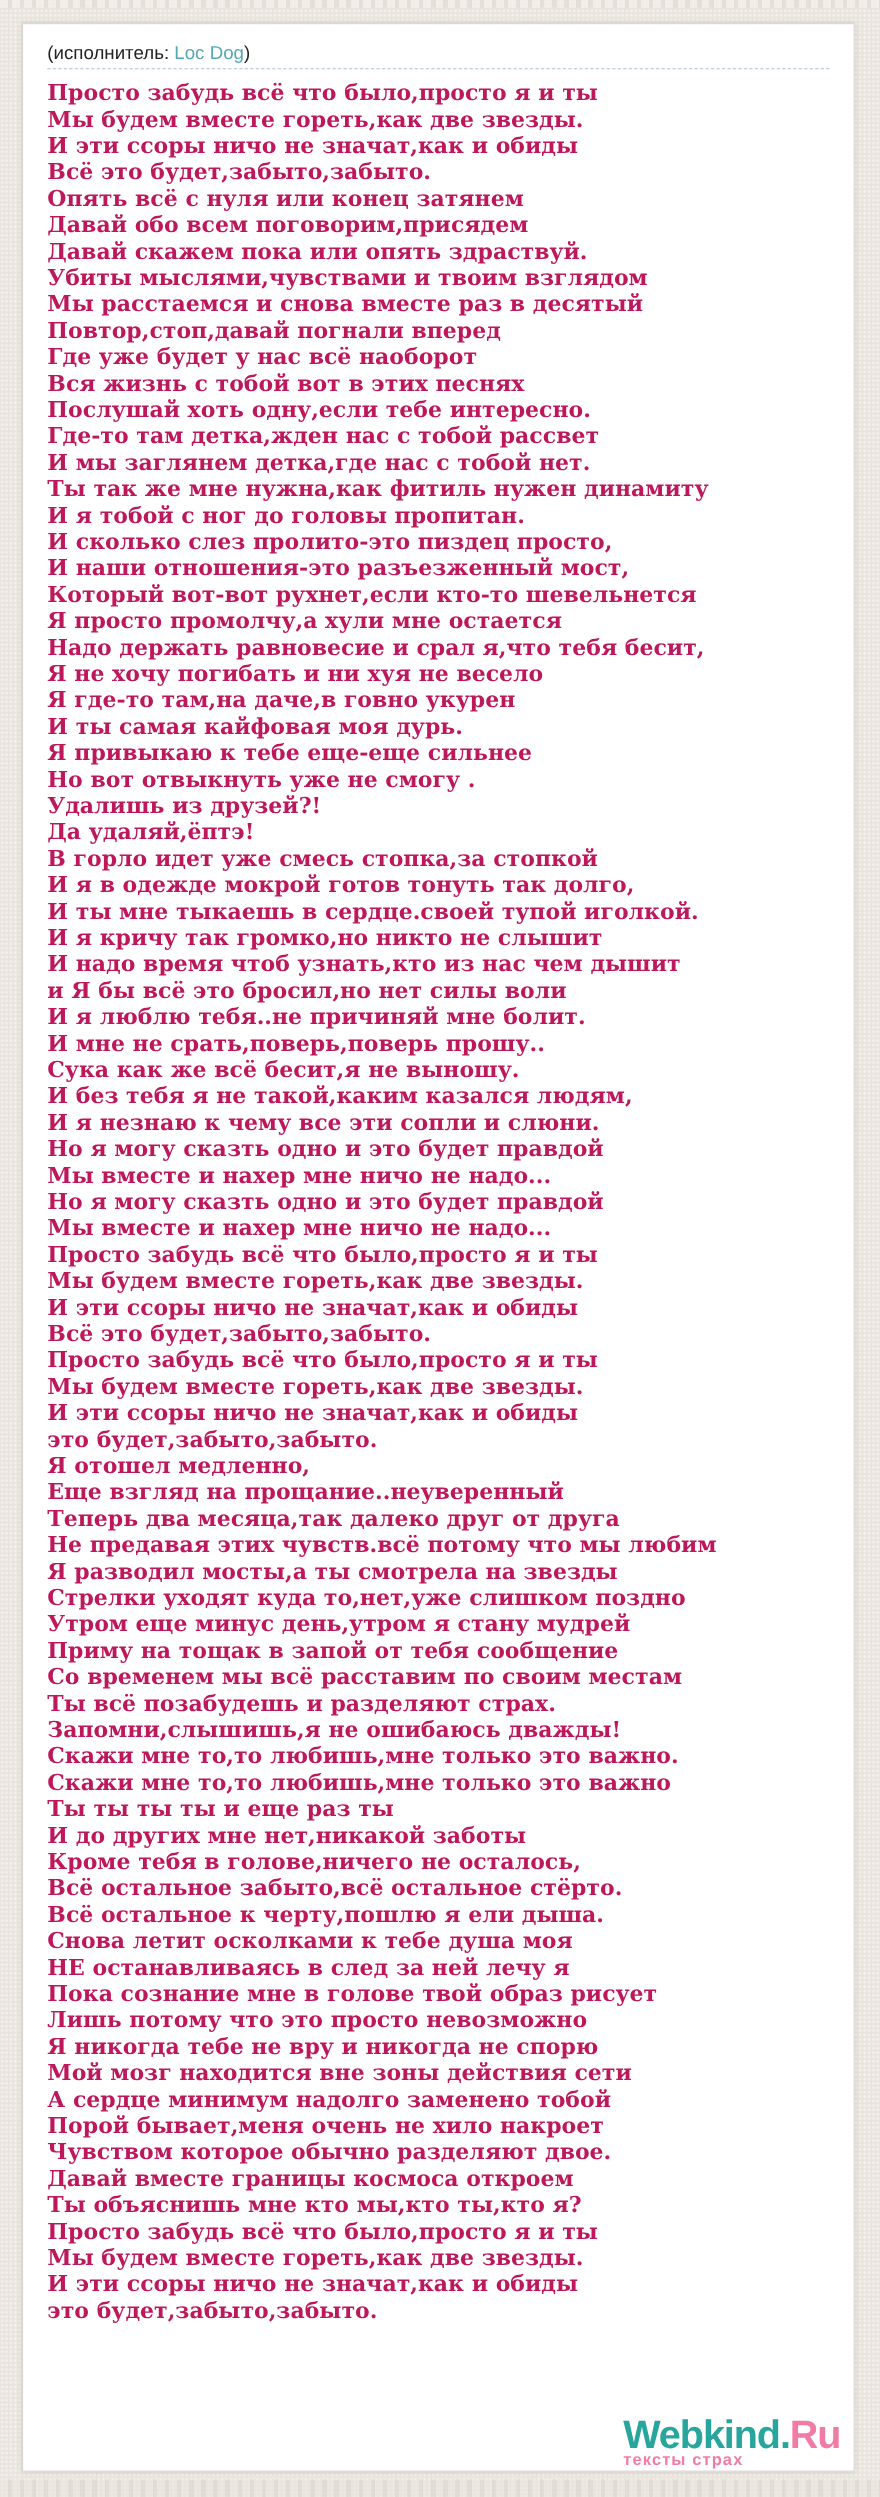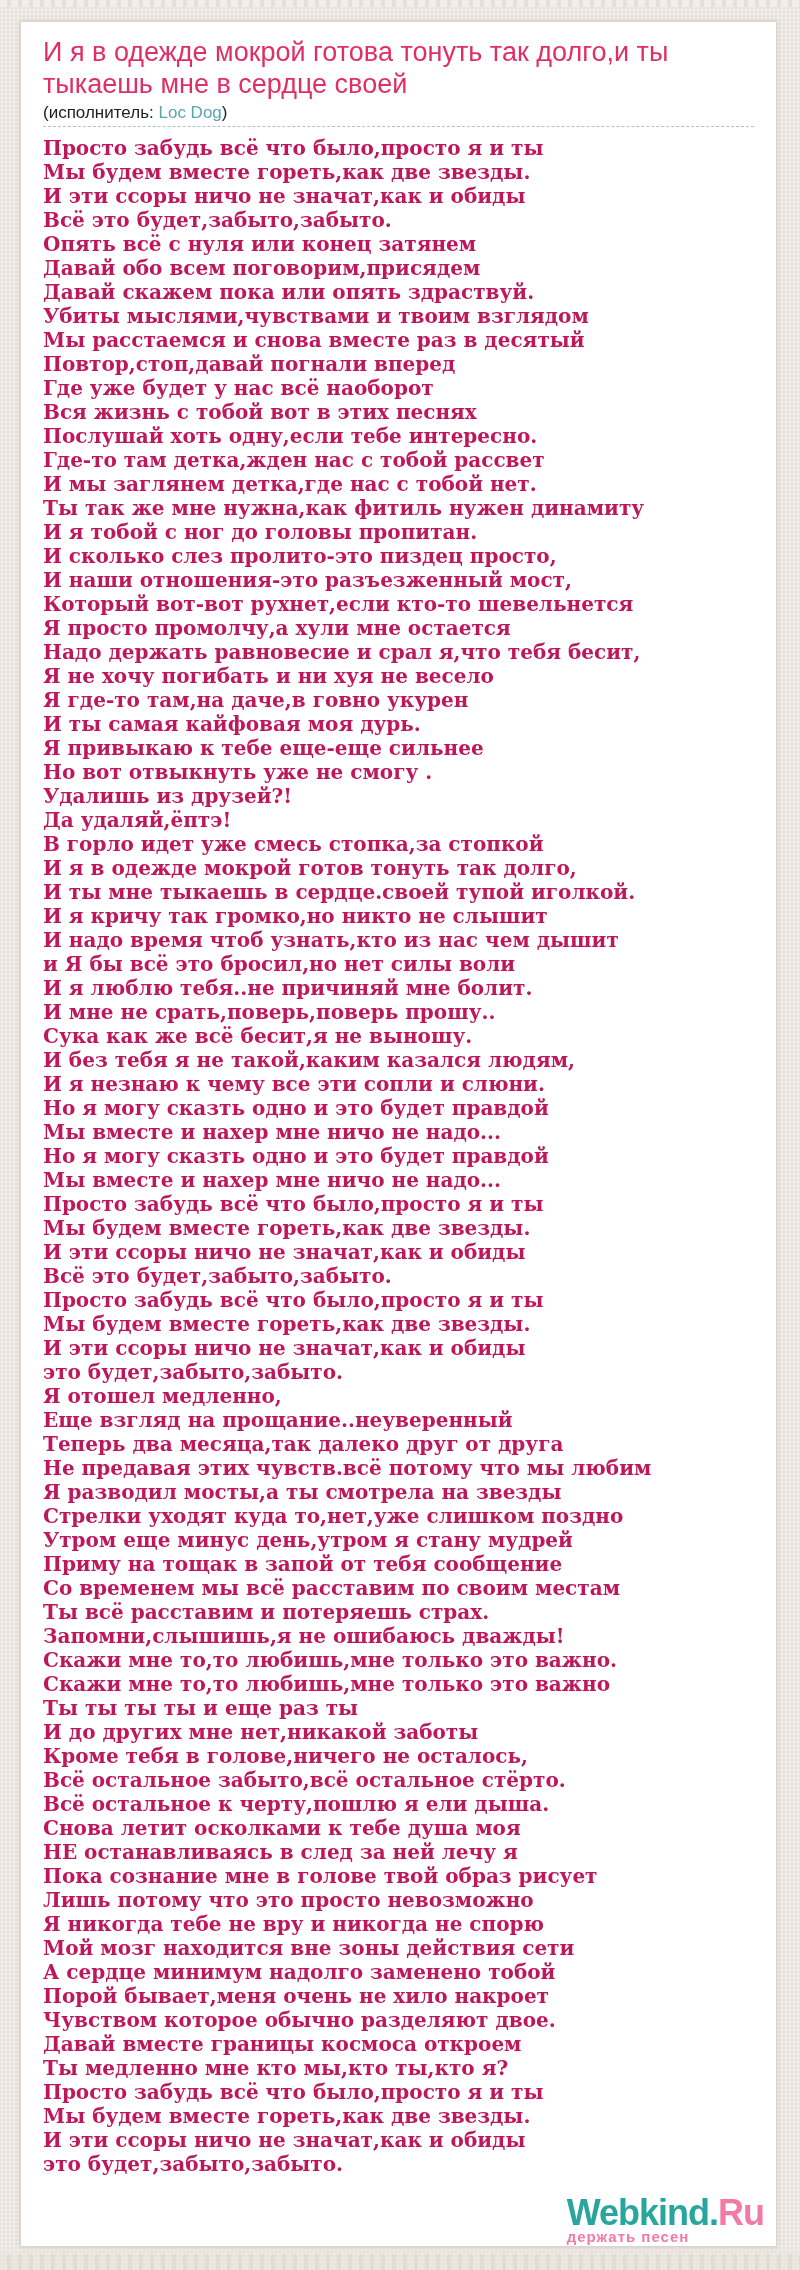--- a/index.html
+++ b/index.html
@@ -53,21 +53,20 @@
   }
 </style>
 </head>
 <body>
 
 <div class="edge-strip top"></div>
 
 <div class="card">
   <div class="card-inner">
 
-    <h1 class="page-title">И я в одежде мокрой готова тонуть так долго,и ты тыкаешь мне в сердце своей</h1>
 
     <div class="artist-line"><span>(исполнитель: </span><a class="artist-link">Loc Dog</a><span>)</span></div>
 
     <div class="separator"></div>
 
     <div class="lyrics">
         <div class="lyric-line">Просто забудь всё что было,просто я и ты</div>
         <div class="lyric-line">Мы будем вместе гореть,как две звезды.</div>
         <div class="lyric-line">И эти ссоры ничо не значат,как и обиды</div>
         <div class="lyric-line">Всё это будет,забыто,забыто.</div>
@@ -121,47 +120,47 @@
         <div class="lyric-line">это будет,забыто,забыто.</div>
         <div class="lyric-line">Я отошел медленно,</div>
         <div class="lyric-line">Еще взгляд на прощание..неуверенный</div>
         <div class="lyric-line">Теперь два месяца,так далеко друг от друга</div>
         <div class="lyric-line">Не предавая этих чувств.всё потому что мы любим</div>
         <div class="lyric-line">Я разводил мосты,а ты смотрела на звезды</div>
         <div class="lyric-line">Стрелки уходят куда то,нет,уже слишком поздно</div>
         <div class="lyric-line">Утром еще минус день,утром я стану мудрей</div>
         <div class="lyric-line">Приму на тощак в запой от тебя сообщение</div>
         <div class="lyric-line">Со временем мы всё расставим по своим местам</div>
-        <div class="lyric-line">Ты всё расставим и потеряешь страх.</div>
+        <div class="lyric-line">Ты всё позабудешь и разделяют страх.</div>
         <div class="lyric-line">Запомни,слышишь,я не ошибаюсь дважды!</div>
         <div class="lyric-line">Скажи мне то,то любишь,мне только это важно.</div>
         <div class="lyric-line">Скажи мне то,то любишь,мне только это важно</div>
         <div class="lyric-line">Ты ты ты ты и еще раз ты</div>
         <div class="lyric-line">И до других мне нет,никакой заботы</div>
         <div class="lyric-line">Кроме тебя в голове,ничего не осталось,</div>
         <div class="lyric-line">Всё остальное забыто,всё остальное стёрто.</div>
         <div class="lyric-line">Всё остальное к черту,пошлю я ели дыша.</div>
         <div class="lyric-line">Снова летит осколками к тебе душа моя</div>
         <div class="lyric-line">НЕ останавливаясь в след за ней лечу я</div>
         <div class="lyric-line">Пока сознание мне в голове твой образ рисует</div>
         <div class="lyric-line">Лишь потому что это просто невозможно</div>
         <div class="lyric-line">Я никогда тебе не вру и никогда не спорю</div>
         <div class="lyric-line">Мой мозг находится вне зоны действия сети</div>
         <div class="lyric-line">А сердце минимум надолго заменено тобой</div>
         <div class="lyric-line">Порой бывает,меня очень не хило накроет</div>
         <div class="lyric-line">Чувством которое обычно разделяют двое.</div>
         <div class="lyric-line">Давай вместе границы космоса откроем</div>
-        <div class="lyric-line">Ты медленно мне кто мы,кто ты,кто я?</div>
+        <div class="lyric-line">Ты объяснишь мне кто мы,кто ты,кто я?</div>
         <div class="lyric-line">Просто забудь всё что было,просто я и ты</div>
         <div class="lyric-line">Мы будем вместе гореть,как две звезды.</div>
         <div class="lyric-line">И эти ссоры ничо не значат,как и обиды</div>
         <div class="lyric-line">это будет,забыто,забыто.</div>
       </div>
 
     <div class="logo">
       <div class="logo-main"><span class="logo-web">Webkind.</span><span class="logo-ru">Ru</span></div>
-      <div class="logo-tagline">держать песен</div>
+      <div class="logo-tagline">тексты страх</div>
     </div>
 
   </div>
 </div>
 
 <div class="footer-band"></div>
 
 </body></html>

